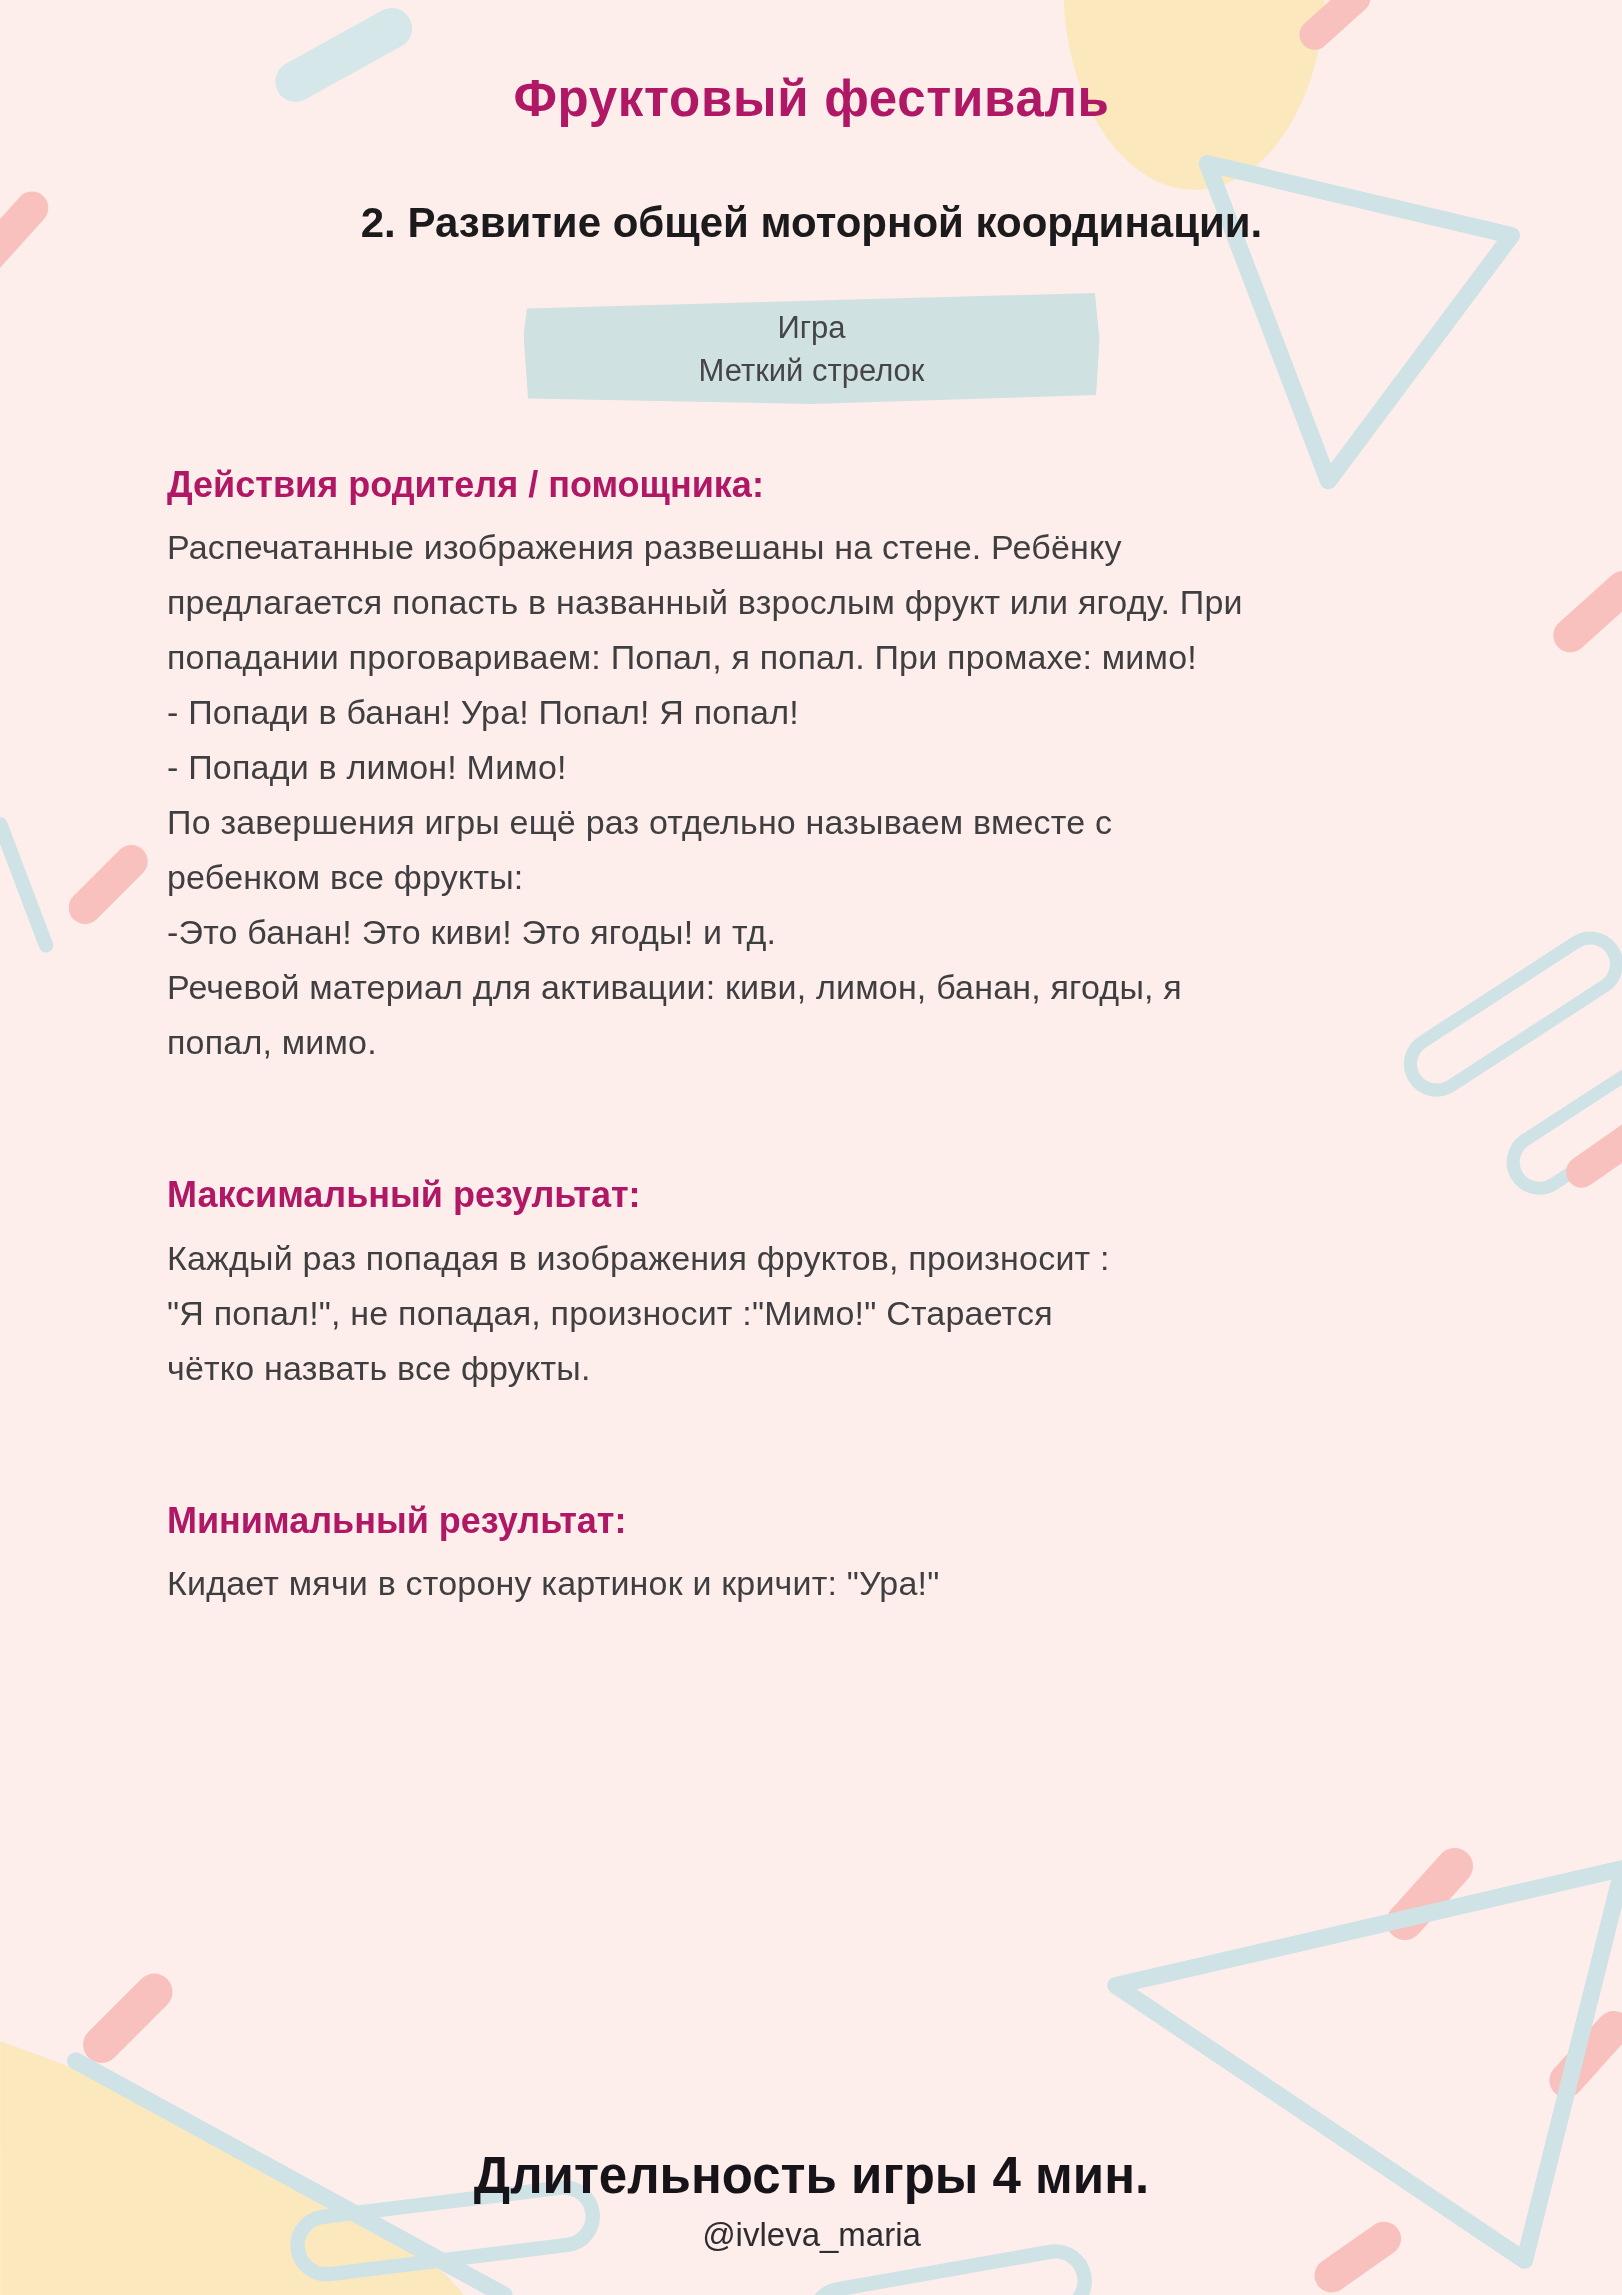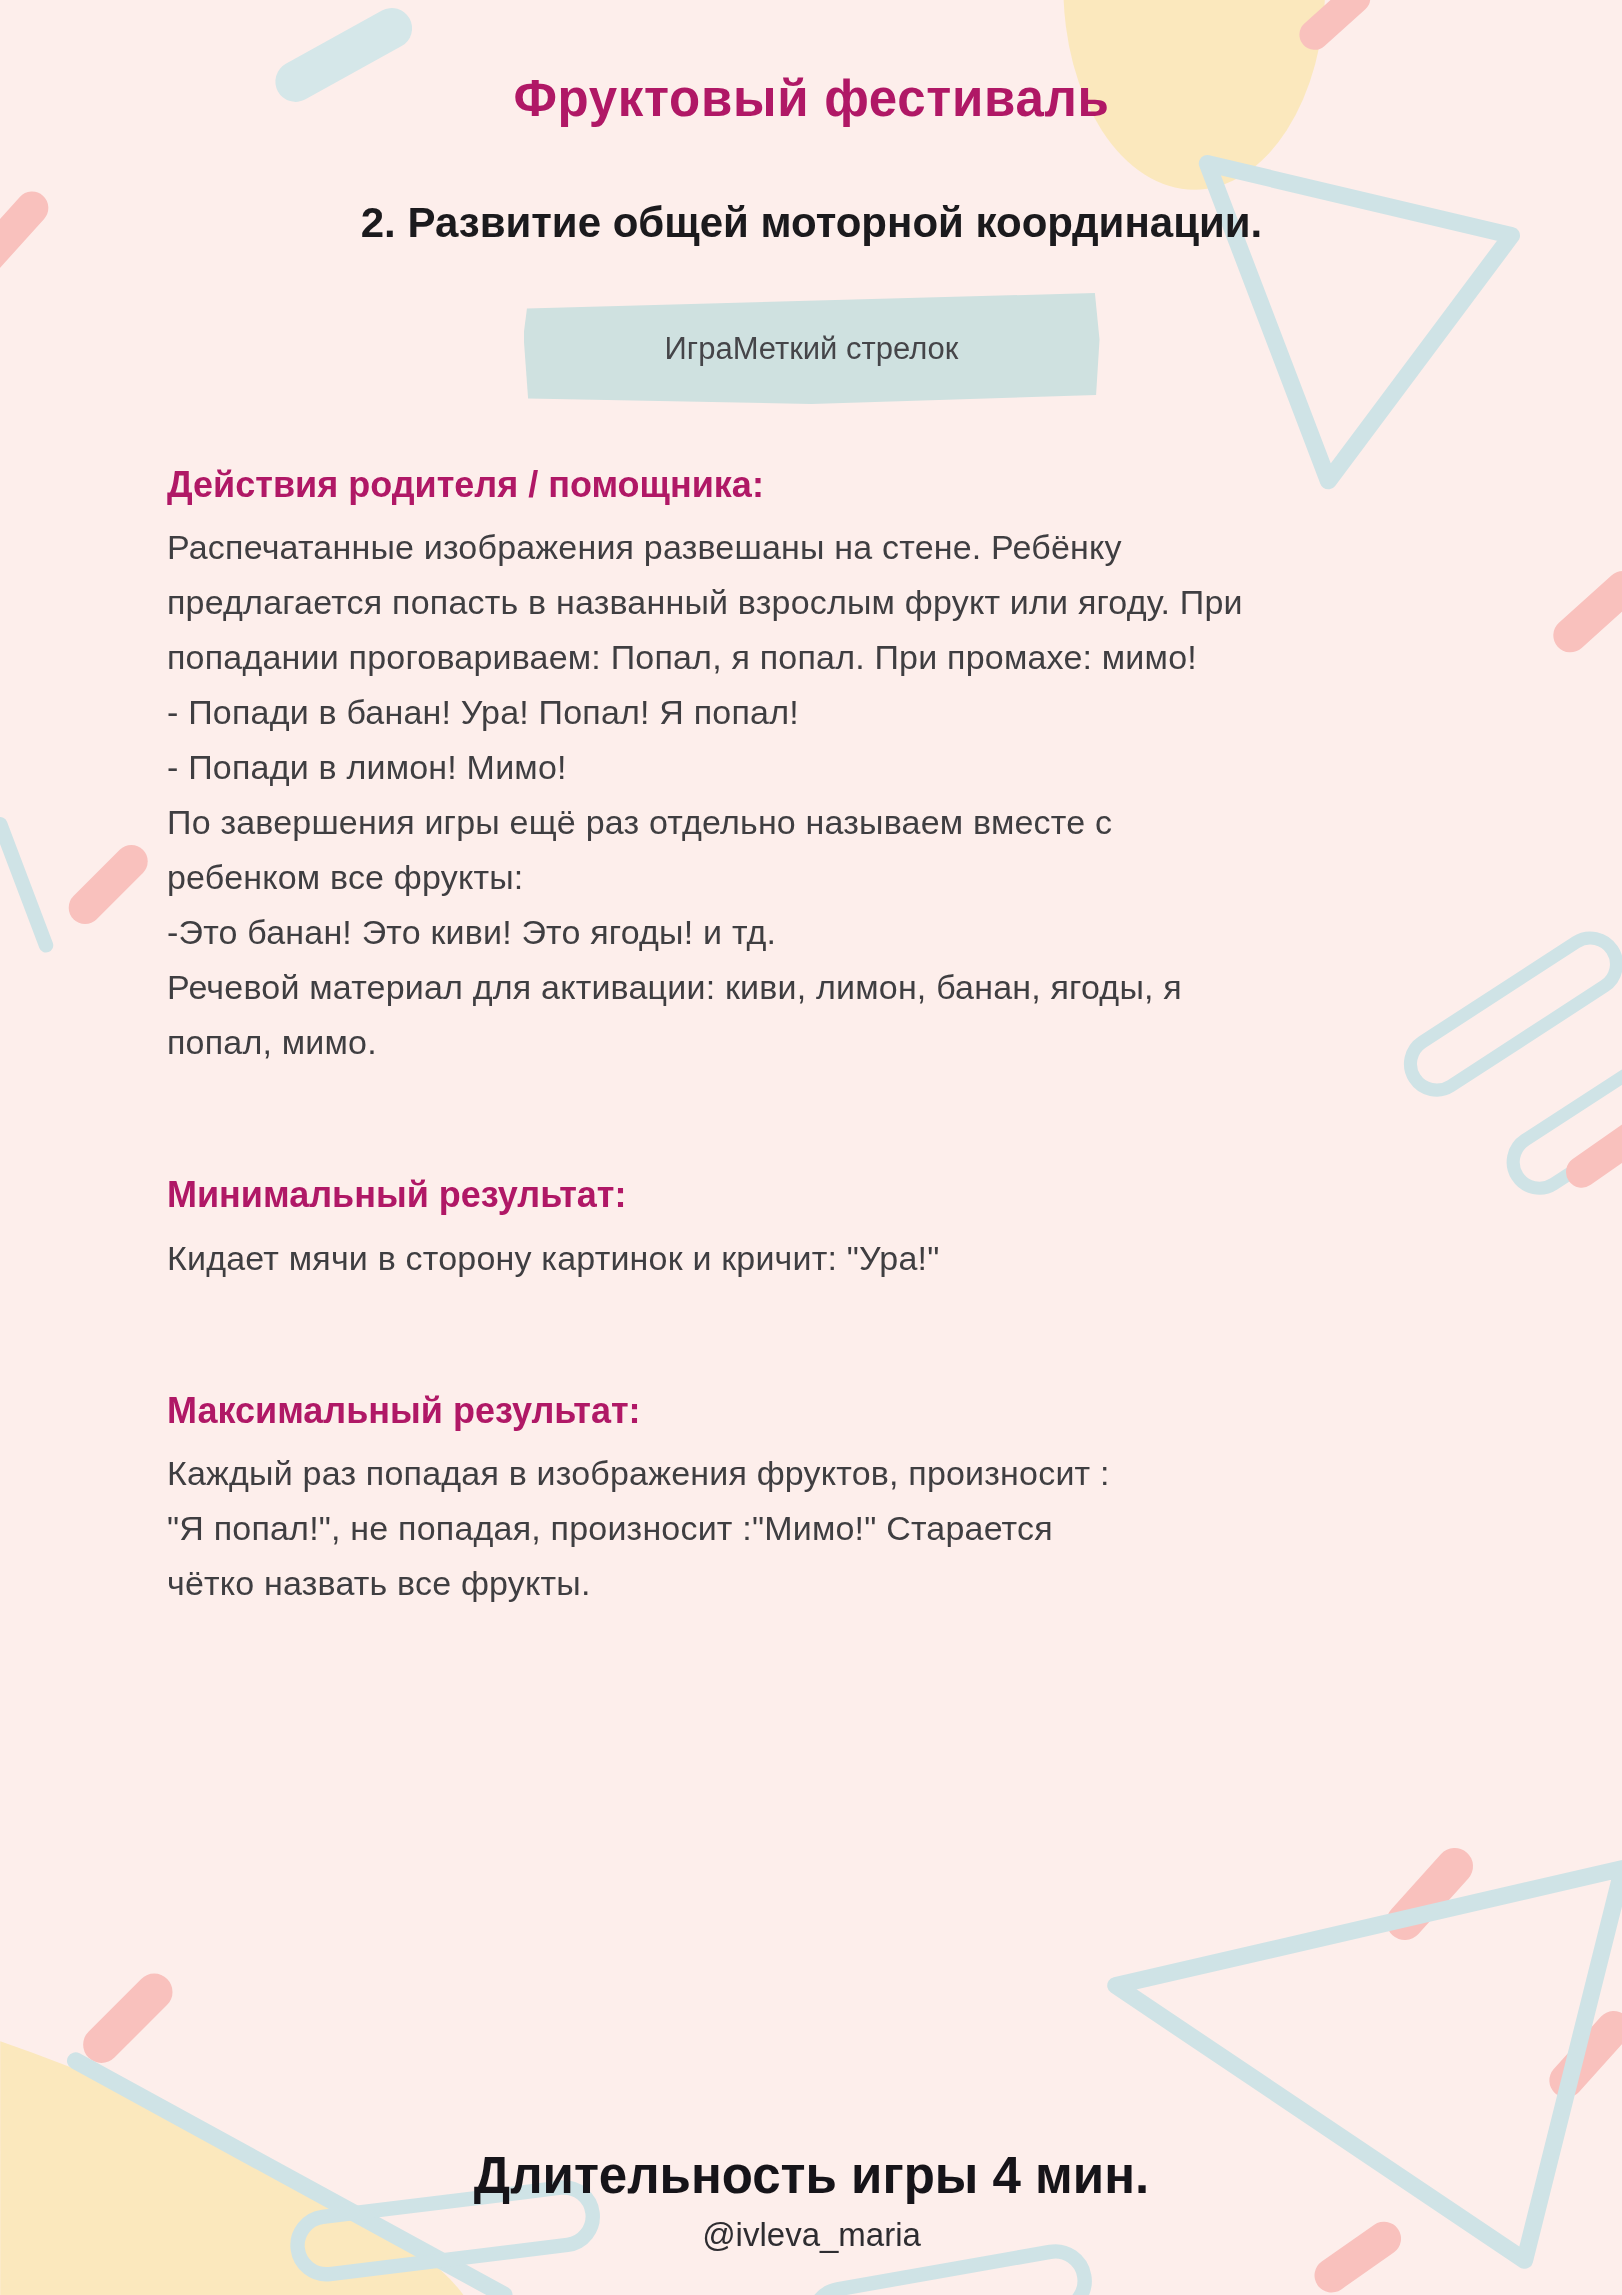--- a/index.html
+++ b/index.html
@@ -38,21 +38,21 @@
     font-size: 42px;
     font-weight: bold;
     color: #1b1a1d;
   }
   .badge {
     width: 576px;
     min-height: 111px;
     margin: 46px auto 0 auto;
     background: var(--badge-bg, #cfe1e0);
     display: flex;
-    flex-direction: row;
+    flex-direction: column;
     justify-content: center;
     align-items: center;
     font-size: 31px;
     line-height: 43px;
     color: #454549;
     clip-path: polygon(0.6% 14%, 99.2% 0%, 100% 42%, 99.4% 92%, 50% 100%, 0.8% 95%, 0% 38%);
   }
   .sections {
     padding: 0 196px 0 167px;
   }
@@ -150,29 +150,29 @@
 - Попади в банан! Ура! Попал! Я попал!
 - Попади в лимон! Мимо!
 По завершения игры ещё раз отдельно называем вместе с
 ребенком все фрукты:
 -Это  банан! Это  киви! Это ягоды! и тд.
 Речевой материал для активации: киви, лимон, банан, ягоды, я
 попал, мимо.</p>
     </section>
 
     <section class="section">
-      <h3 class="heading">Минимальный результат:</h3>
-      <p class="body">Кидает мячи в сторону картинок и кричит: "Ура!"</p>
-    </section>
-
-    <section class="section">
       <h3 class="heading">Максимальный результат:</h3>
       <p class="body">Каждый раз попадая в изображения фруктов, произносит :
 "Я попал!", не попадая, произносит :"Мимо!" Старается
 чётко  назвать все фрукты.</p>
+    </section>
+
+    <section class="section">
+      <h3 class="heading">Минимальный результат:</h3>
+      <p class="body">Кидает мячи в сторону картинок и кричит: "Ура!"</p>
     </section>
   </div>
 
   <div class="footer">
     <div class="duration">Длительность игры 4 мин.</div>
     <div class="handle">@ivleva_maria</div>
   </div>
 </div>
 
 

